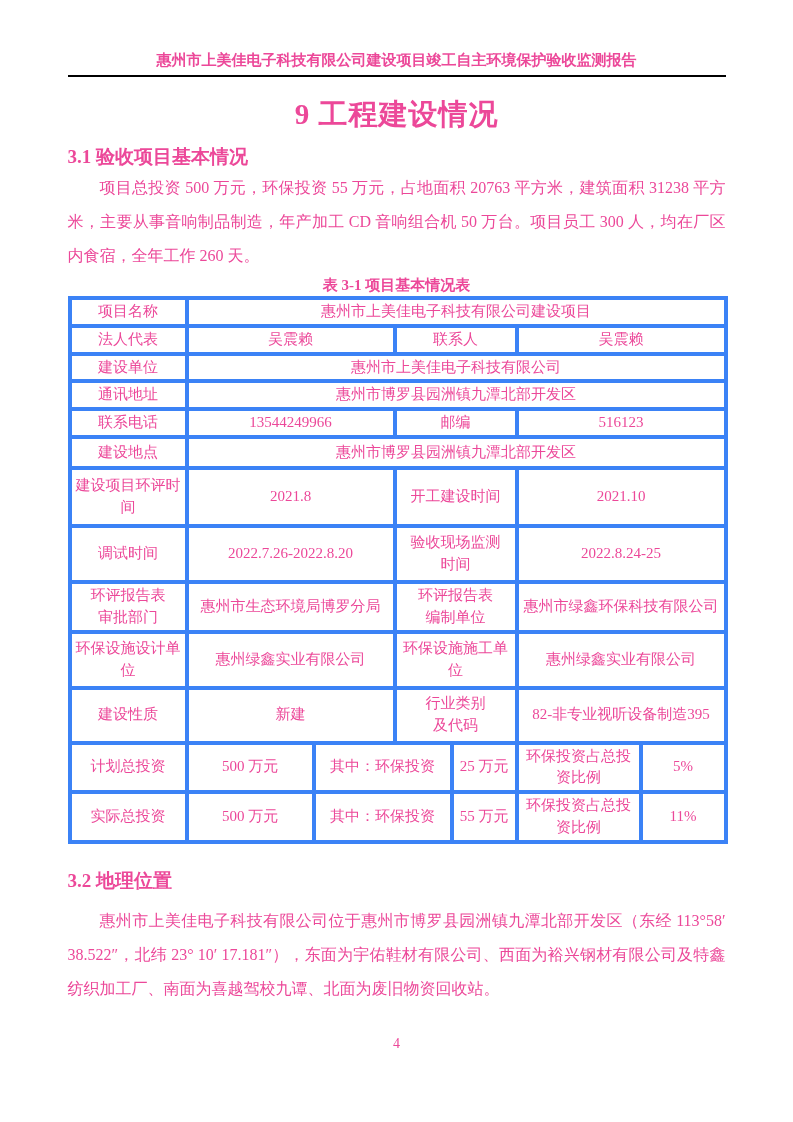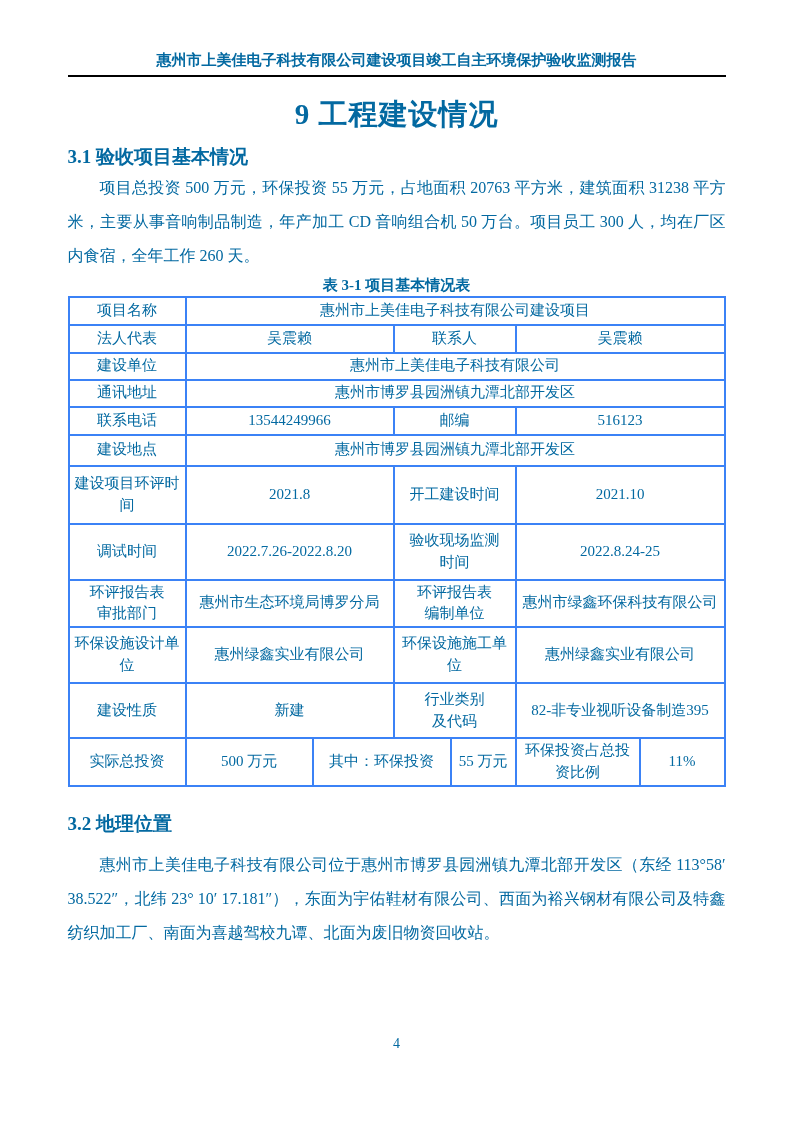--- a/index.html
+++ b/index.html
@@ -1,19 +1,19 @@
 <!DOCTYPE html>
 <html><head>
 <meta charset="utf-8">
 <style>
   * { margin: 0; padding: 0; box-sizing: border-box; }
   html, body { background: #ffffff; }
   .page {
     width: 793px; height: 1122px;
-    margin: 0 auto; background: #ffffff; color: #0369a1;
+    margin: 0 auto; background: #ffffff; color: #ec4899;
     font-family: "Liberation Serif", "DejaVu Serif", serif;
     position: relative; overflow: hidden;
   }
   .content { width: 658px; margin: 0 auto; }
   .doc-header {
     padding-top: 50px; padding-bottom: 4px;
     border-bottom: 2px solid #000;
     text-align: center;
   }
   .doc-header .hdr-text { font-size: 15px; font-weight: bold; line-height: 21px; }
@@ -32,21 +32,21 @@
   .table-caption {
     margin-top: 2px; text-align: center;
     font-size: 15px; font-weight: bold; line-height: 21px;
   }
   table.info-table {
     border-collapse: collapse; table-layout: fixed;
     width: 656px; margin: 0 auto;
     border: 2px solid #000;
   }
   table.info-table td {
-    border: 2px solid #3b82f6;
+    border: 4px solid #3b82f6;
     text-align: center; vertical-align: middle;
     font-size: 15px; line-height: 1.45;
     padding: 1px 3px;
     white-space: pre-line;
     overflow: hidden;
   }
   .heading-3-2 { margin-top: 26px; }
   .page-number {
     position: absolute; bottom: 70px; left: 0;
     width: 100%; text-align: center; font-size: 14px;
@@ -139,20 +139,29 @@
 位</td>
             <td colspan="2">惠州绿鑫实业有限公司</td>
           </tr>
           <tr style="height: 55px;">
             <td colspan="1">建设性质</td>
             <td colspan="2">新建</td>
             <td colspan="2">行业类别
 及代码</td>
             <td colspan="2">82-非专业视听设备制造395</td>
           </tr>
+          <tr style="height: 46px;">
+            <td colspan="1">计划总投资</td>
+            <td colspan="1">500 万元</td>
+            <td colspan="2">其中：环保投资</td>
+            <td colspan="1">25 万元</td>
+            <td colspan="1">环保投资占总投
+资比例</td>
+            <td colspan="1">5%</td>
+          </tr>
           <tr style="height: 48px;">
             <td colspan="1">实际总投资</td>
             <td colspan="1">500 万元</td>
             <td colspan="2">其中：环保投资</td>
             <td colspan="1">55 万元</td>
             <td colspan="1">环保投资占总投
 资比例</td>
             <td colspan="1">11%</td>
           </tr>
         </tbody>

